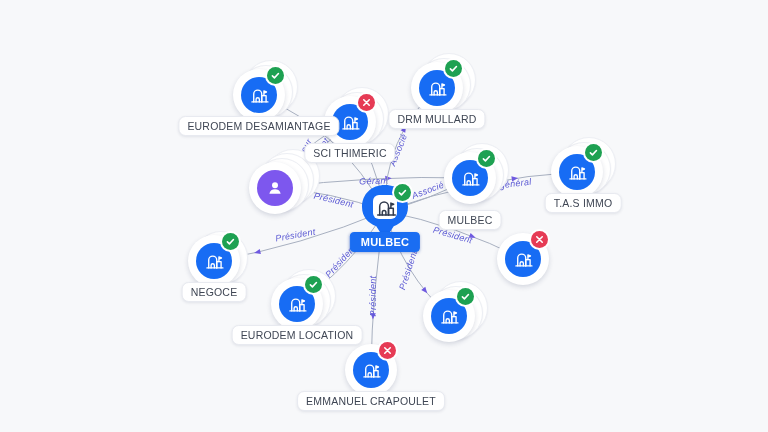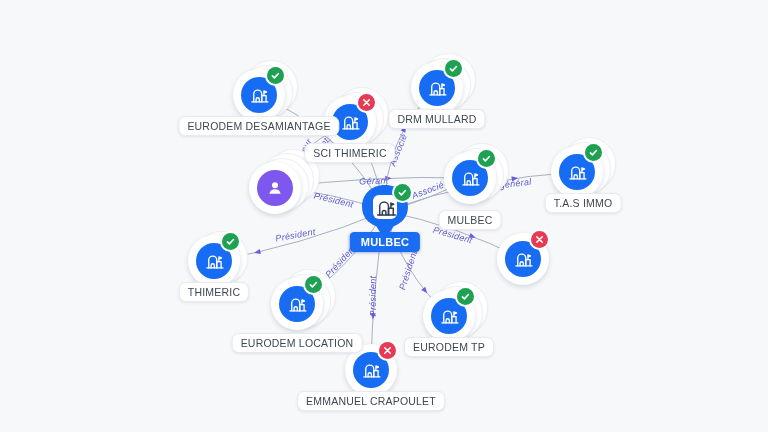--- a/index.html
+++ b/index.html
@@ -214,21 +214,21 @@
           <path d="M14 18.6v-6.9h4.8v6.9" fill="none" stroke="#ffffff" stroke-width="1.5" stroke-linecap="round" stroke-linejoin="round"></path>
           <path d="M16.4 11.7V6.6l2.8 1.1-2.8 1.1" fill="none" stroke="#ffffff" stroke-width="1.5" stroke-linecap="round" stroke-linejoin="round"></path>
         </svg>
       </div>
       <div class="badge" style="background: rgb(30, 161, 82);">
         <svg width="11" height="11" viewBox="0 0 12 12">
           <path d="M2.6 6.4l2.2 2.2 4.4-4.8" fill="none" stroke="#fff" stroke-width="1.7" stroke-linecap="round" stroke-linejoin="round"></path>
         </svg>
       </div>
     </div>
-    <div class="chip" style="left: 214px; top: 282px;">THIMERIC</div>
+    <div class="chip" style="left: 214px; top: 282px;">NEGOCE</div>
     <div class="node" style="left: 497px; top: 233px;">
       <div class="disc"></div>
       <div class="inner" style="background: rgb(23, 108, 244);">
         <svg width="20" height="20" viewBox="0 0 22 22">
           <path d="M3.2 18.6h17.6" fill="none" stroke="#ffffff" stroke-width="1.5" stroke-linecap="round" stroke-linejoin="round"></path>
           <path d="M5.2 18.6V10a4.4 4.4 0 0 1 8.8 0v8.6" fill="none" stroke="#ffffff" stroke-width="1.5" stroke-linecap="round" stroke-linejoin="round"></path>
           <path d="M7.8 18.6v-2.8a1.8 1.8 0 0 1 3.6 0v2.8" fill="none" stroke="#ffffff" stroke-width="1.5" stroke-linecap="round" stroke-linejoin="round"></path>
           <path d="M14 18.6v-6.9h4.8v6.9" fill="none" stroke="#ffffff" stroke-width="1.5" stroke-linecap="round" stroke-linejoin="round"></path>
           <path d="M16.4 11.7V6.6l2.8 1.1-2.8 1.1" fill="none" stroke="#ffffff" stroke-width="1.5" stroke-linecap="round" stroke-linejoin="round"></path>
         </svg>
@@ -251,41 +251,40 @@
           <path d="M14 18.6v-6.9h4.8v6.9" fill="none" stroke="#ffffff" stroke-width="1.5" stroke-linecap="round" stroke-linejoin="round"></path>
           <path d="M16.4 11.7V6.6l2.8 1.1-2.8 1.1" fill="none" stroke="#ffffff" stroke-width="1.5" stroke-linecap="round" stroke-linejoin="round"></path>
         </svg>
       </div>
       <div class="badge" style="background: rgb(30, 161, 82);">
         <svg width="11" height="11" viewBox="0 0 12 12">
           <path d="M2.6 6.4l2.2 2.2 4.4-4.8" fill="none" stroke="#fff" stroke-width="1.7" stroke-linecap="round" stroke-linejoin="round"></path>
         </svg>
       </div>
     </div>
-    <div class="chip" style="left: 297px; top: 325px; margin-top: 8px;">EURODEM LOCATION</div>
+    <div class="chip" style="left: 297px; top: 325px;">EURODEM LOCATION</div>
     <div class="node" style="left: 423px; top: 290px;">
       <div class="stack" style="left: 11px; top: -9px;"></div>
       <div class="stack" style="left: 5.5px; top: -4.5px;"></div>
       <div class="disc"></div>
       <div class="inner" style="background: rgb(23, 108, 244);">
         <svg width="20" height="20" viewBox="0 0 22 22">
           <path d="M3.2 18.6h17.6" fill="none" stroke="#ffffff" stroke-width="1.5" stroke-linecap="round" stroke-linejoin="round"></path>
           <path d="M5.2 18.6V10a4.4 4.4 0 0 1 8.8 0v8.6" fill="none" stroke="#ffffff" stroke-width="1.5" stroke-linecap="round" stroke-linejoin="round"></path>
           <path d="M7.8 18.6v-2.8a1.8 1.8 0 0 1 3.6 0v2.8" fill="none" stroke="#ffffff" stroke-width="1.5" stroke-linecap="round" stroke-linejoin="round"></path>
           <path d="M14 18.6v-6.9h4.8v6.9" fill="none" stroke="#ffffff" stroke-width="1.5" stroke-linecap="round" stroke-linejoin="round"></path>
           <path d="M16.4 11.7V6.6l2.8 1.1-2.8 1.1" fill="none" stroke="#ffffff" stroke-width="1.5" stroke-linecap="round" stroke-linejoin="round"></path>
         </svg>
       </div>
       <div class="badge" style="background: rgb(30, 161, 82);">
         <svg width="11" height="11" viewBox="0 0 12 12">
           <path d="M2.6 6.4l2.2 2.2 4.4-4.8" fill="none" stroke="#fff" stroke-width="1.7" stroke-linecap="round" stroke-linejoin="round"></path>
         </svg>
       </div>
     </div>
-    <div class="chip" style="left: 449px; top: 337px;">EURODEM TP</div>
     <div class="node" style="left: 345px; top: 344px;">
       <div class="disc"></div>
       <div class="inner" style="background: rgb(23, 108, 244);">
         <svg width="20" height="20" viewBox="0 0 22 22">
           <path d="M3.2 18.6h17.6" fill="none" stroke="#ffffff" stroke-width="1.5" stroke-linecap="round" stroke-linejoin="round"></path>
           <path d="M5.2 18.6V10a4.4 4.4 0 0 1 8.8 0v8.6" fill="none" stroke="#ffffff" stroke-width="1.5" stroke-linecap="round" stroke-linejoin="round"></path>
           <path d="M7.8 18.6v-2.8a1.8 1.8 0 0 1 3.6 0v2.8" fill="none" stroke="#ffffff" stroke-width="1.5" stroke-linecap="round" stroke-linejoin="round"></path>
           <path d="M14 18.6v-6.9h4.8v6.9" fill="none" stroke="#ffffff" stroke-width="1.5" stroke-linecap="round" stroke-linejoin="round"></path>
           <path d="M16.4 11.7V6.6l2.8 1.1-2.8 1.1" fill="none" stroke="#ffffff" stroke-width="1.5" stroke-linecap="round" stroke-linejoin="round"></path>
         </svg>

